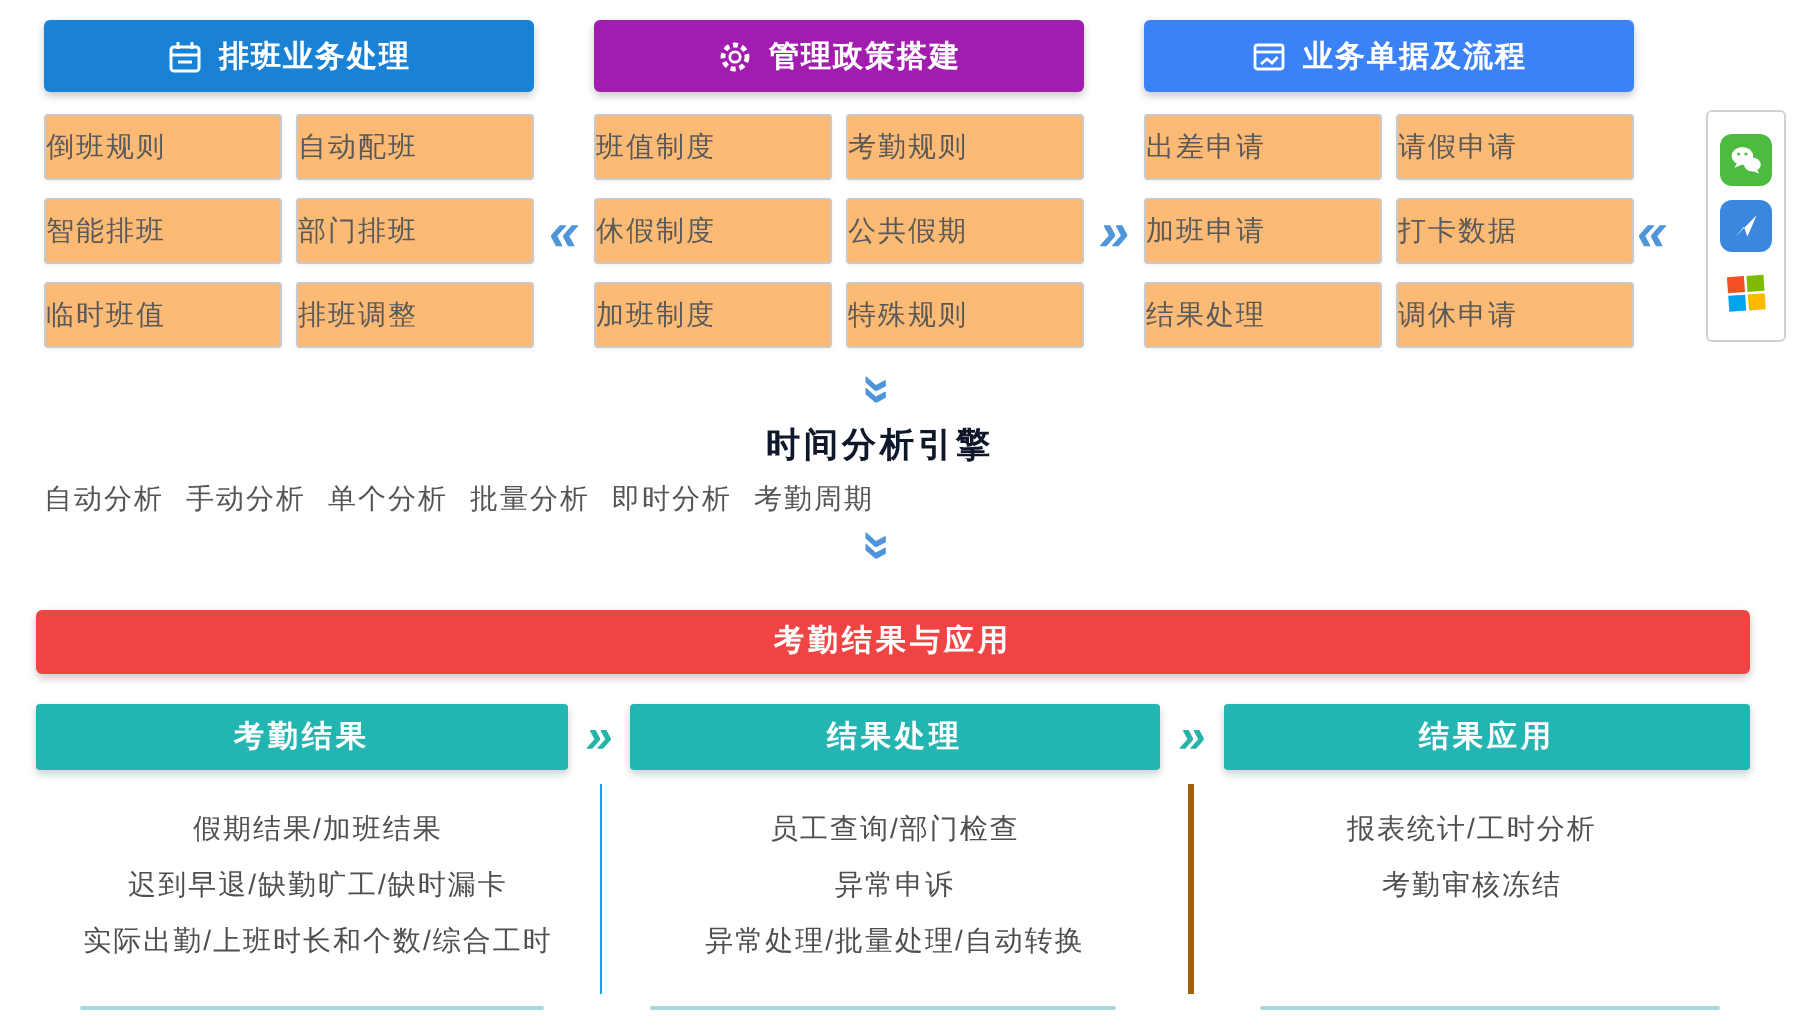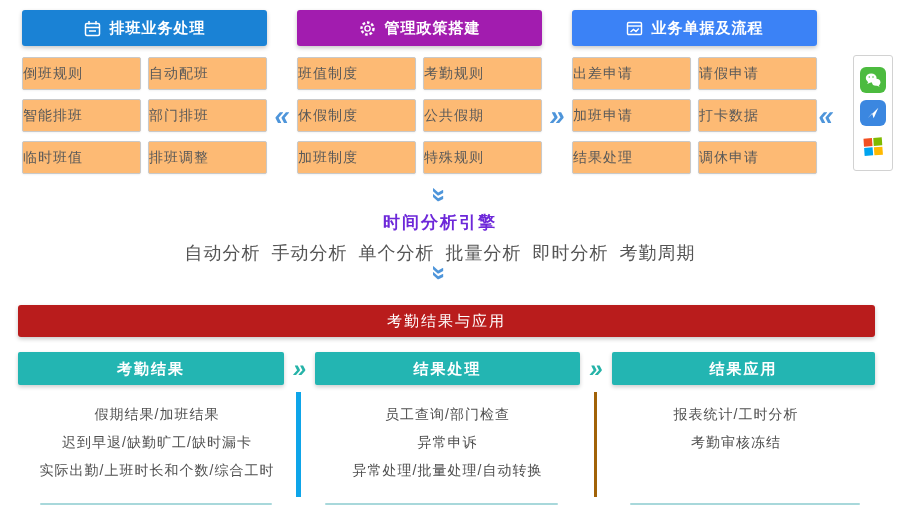--- a/index.html
+++ b/index.html
@@ -44,40 +44,40 @@
   .app-ic.blue{background:#3b87e0;}
   .app-ic.plain{background:transparent;}
   
   .mid{position:absolute;left:22px;width:836px;text-align:center;}
   .chev-down{
     display:inline-block;color:#4e95da;font-size:26px;font-weight:bold;font-style:italic;
     transform:rotate(90deg);line-height:22px;user-select:none;
   }
   #chev-d1{top:184px;}
   #chev-d2{top:262px;}
-  .engine-title{top:211px;font-size:17px;font-weight:bold;color:#6d28d9;letter-spacing:2px;}
-  .modes{top:241px;font-size:18px;color:#555;display:flex;justify-content:center;gap:11px;letter-spacing:1px;}
+  .engine-title{top:211px;font-size:17px;font-weight:bold;color:#0f172a;letter-spacing:2px;}
+  .modes{top:241px;font-size:14px;color:#555;display:flex;gap:11px;letter-spacing:1px;}
   
   .banner{
     position:absolute;left:18px;top:305px;width:857px;height:32px;line-height:32px;
-    background:#b91c1c;border-radius:3px;color:#fff;font-size:15px;font-weight:normal;
+    background:#ef4444;border-radius:3px;color:#fff;font-size:15px;font-weight:bold;
     text-align:center;letter-spacing:2px;box-shadow:0 2px 4px rgba(0,0,0,.22);
   }
   .subheads{position:absolute;left:18px;top:352px;width:857px;display:flex;align-items:center;}
   .sub{
     height:33px;line-height:33px;background:#23b5b2;border-radius:2px;color:#fff;
     font-size:15px;font-weight:bold;text-align:center;letter-spacing:2px;
     box-shadow:0 2px 4px rgba(0,0,0,.2);
   }
   .sub.w1{width:266px;}  .sub.w2{width:265px;}  .sub.w3{width:263px;}
   .schev{width:31px;text-align:center;color:#26b3a8;font-size:24px;font-weight:bold;font-style:italic;user-select:none;}
   .schev.w{width:32px;}
   .bottom-cols{position:absolute;left:18px;top:392px;width:857px;height:105px;display:flex;}
   .bcol{box-sizing:border-box;padding-top:8px;}
-  .bcol.b1{width:283px;border-right:5px solid #0ea5e9;}
+  .bcol.b1{width:283px;border-right:1px solid #0ea5e9;}
   .bcol.b2{width:296px;border-right:3px solid #a16207;}
   .bcol.b3{width:278px;}
   .bline{height:28px;line-height:28px;text-align:center;font-size:14px;color:#4f4f4f;letter-spacing:1px;}
   .cutline{position:absolute;top:503px;height:2px;background:#a8d8db;border-radius:1px;}
   #cut1{left:40px;width:232px;}
   #cut2{left:325px;width:233px;}
   #cut3{left:630px;width:230px;}
 </style>
 </head>
 <body>

